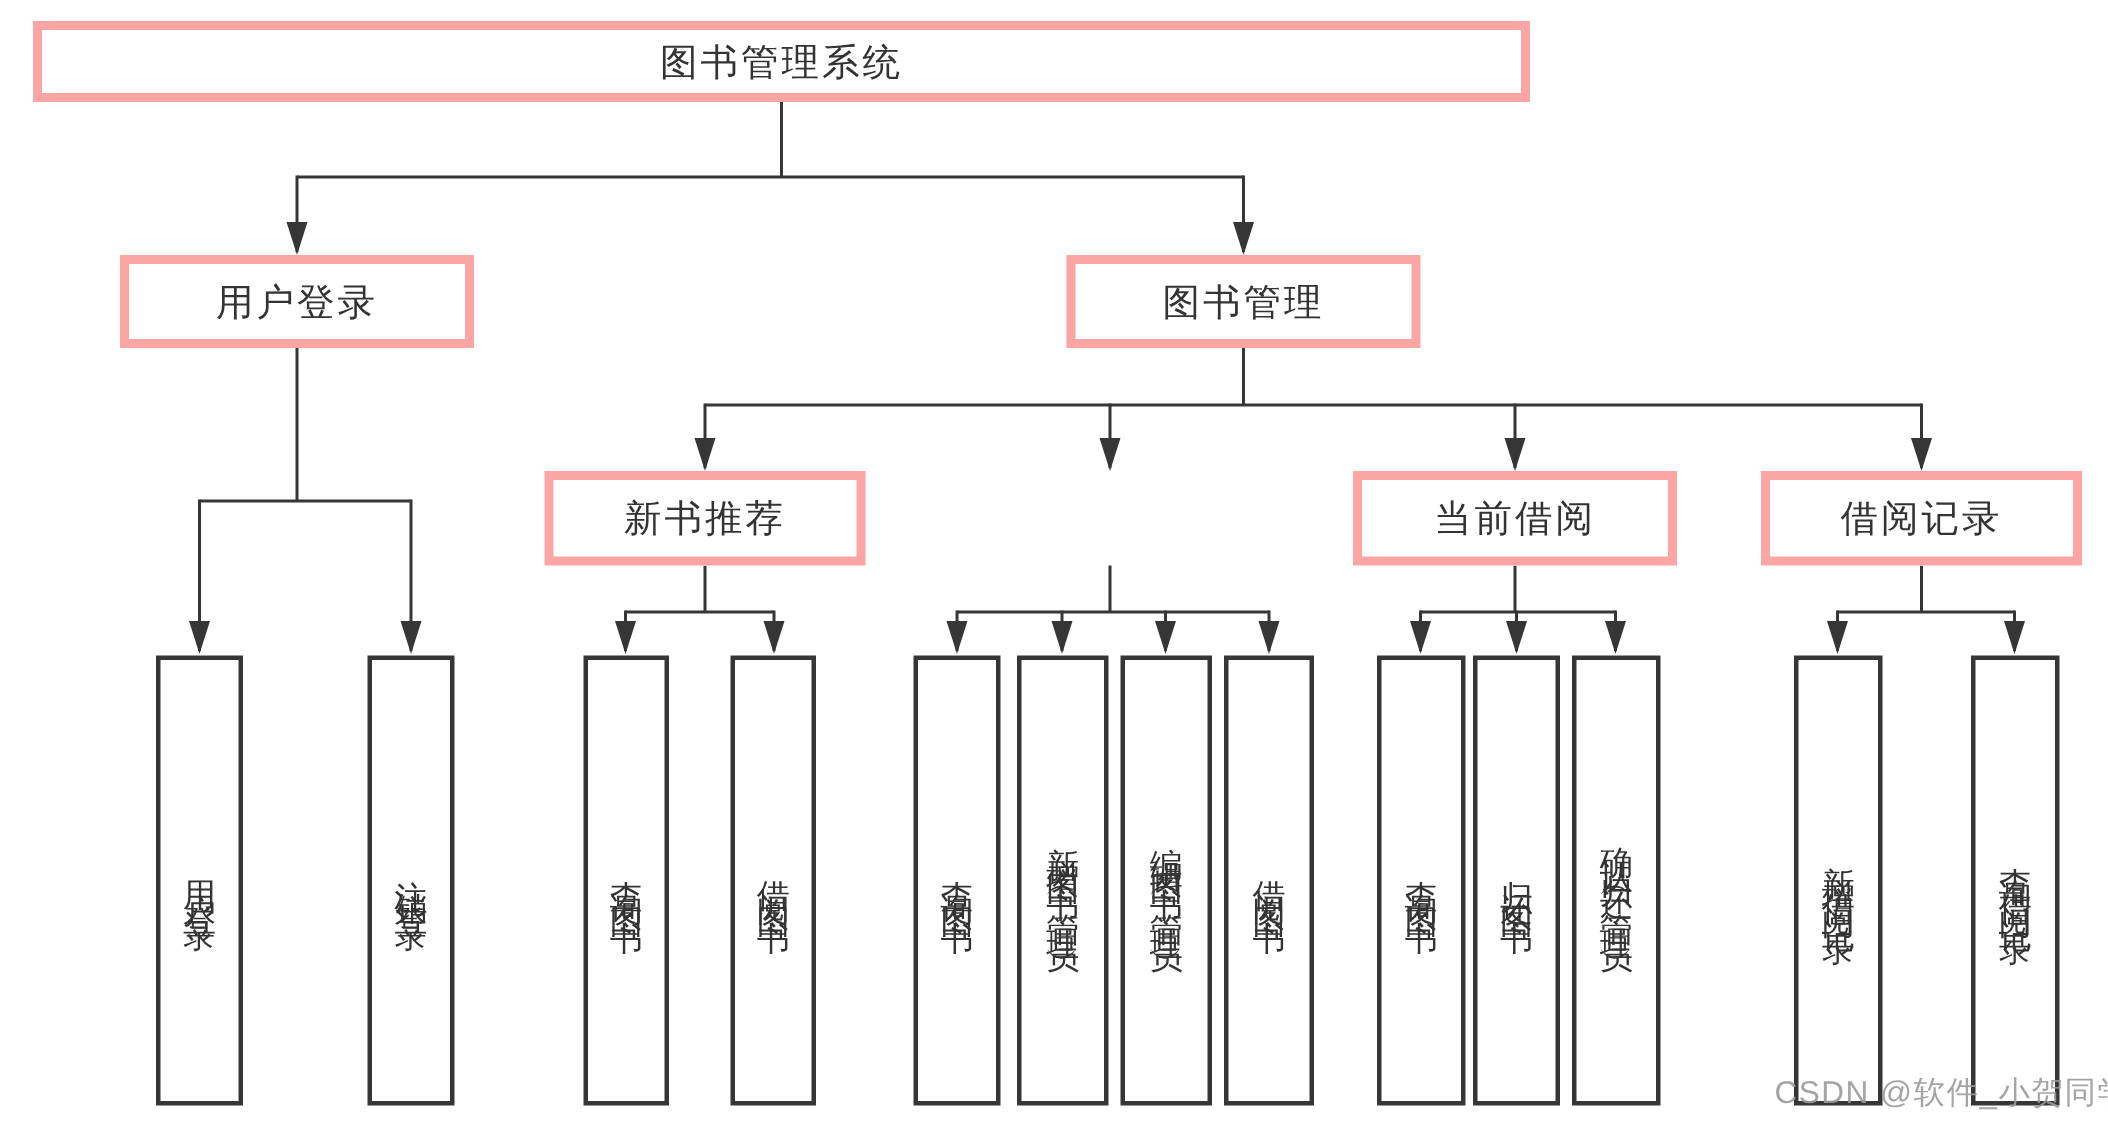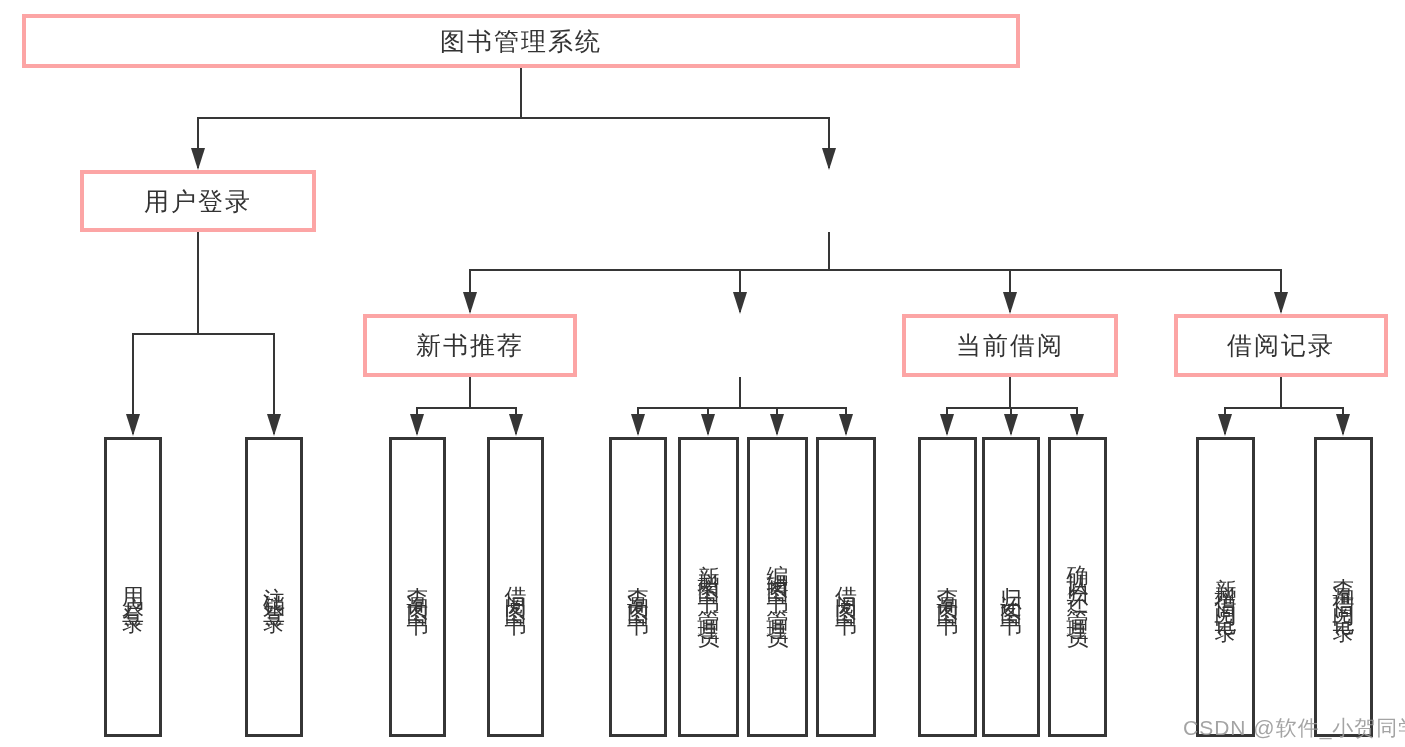--- a/index.html
+++ b/index.html
@@ -5,21 +5,21 @@
   html, body { margin: 0; padding: 0; background: #ffffff; }
   body {
     width: 1405px; height: 747px;
     font-family: "Liberation Sans", sans-serif;
     position: relative; overflow: hidden;
   }
   #canvas { position: absolute; left: 0; top: 0; width: 1405px; height: 747px; }
   #wires { position: absolute; left: 0; top: 0; }
   .hbox {
     position: absolute;
-    border: 4px solid #fca5a5;
+    border: 6px solid #fca5a5;
     background: #ffffff;
     display: flex; align-items: center; justify-content: center;
     font-size: 25px; color: #333333;
     box-sizing: border-box;
     letter-spacing: 2px;
   }
   .vbox {
     position: absolute;
     border: 3px solid #363636;
     background: #ffffff;
@@ -94,20 +94,21 @@
       <path d="M1281,377 L1281,408"></path>
       <path d="M1225,408 L1343,408"></path>
       <path d="M1225,407 L1225,434" marker-end="url(#arw)"></path>
       <path d="M1343,407 L1343,434" marker-end="url(#arw)"></path>
     </g>
   </svg>
 
   <div class="hbox" style="left:22px; top:14px; width:998px; height:54px;">图书管理系统</div>
 
   <div class="hbox" style="left:80px; top:170px; width:236px; height:62px;">用户登录</div>
+  <div class="hbox" style="left:711px; top:170px; width:236px; height:62px;">图书管理</div>
 
   <div class="hbox" style="left:363px; top:314px; width:214px; height:63px;text-align:right;">新书推荐</div>
   <div class="hbox" style="left:902px; top:314px; width:216px; height:63px;">当前借阅</div>
   <div class="hbox" style="left:1174px; top:314px; width:214px; height:63px;">借阅记录</div>
 
   <div class="vbox" style="left:104px; top:437px; width:58px; height:300px;">
     <span class="vlabel">用户登录</span>
   </div>
   <div class="vbox" style="left:245px; top:437px; width:58px; height:300px;">
     <span class="vlabel">注销登录</span>

